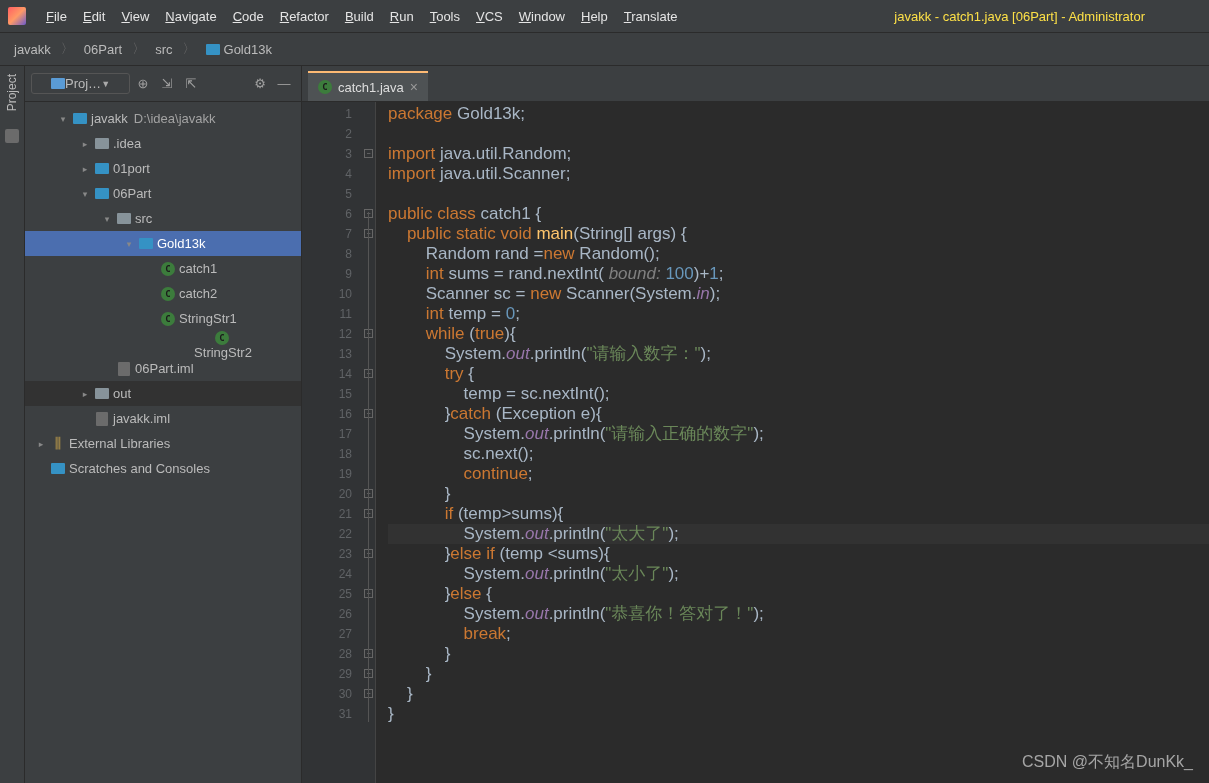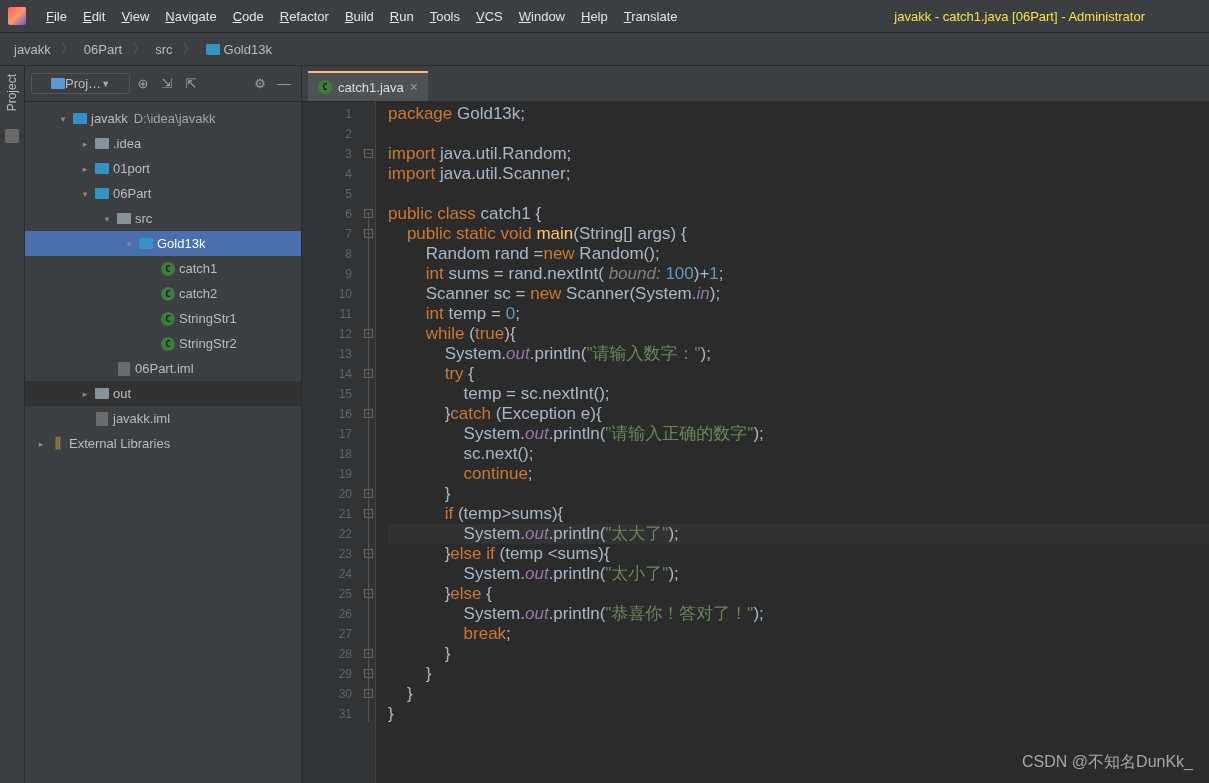--- a/index.html
+++ b/index.html
@@ -183,21 +183,21 @@
           </span>
           <span class="lbl">catch2</span>
         </div>
         <div class="trow" style="padding-left: 118px;">
           <span class="arrow"></span>
           <span class="ic">
             <span class="class-icon"></span>
           </span>
           <span class="lbl">StringStr1</span>
         </div>
-        <div class="trow" style="padding-left: 118px;">
+        <div class="trow" style="padding-left: 118px; flex-direction: column;">
           <span class="arrow"></span>
           <span class="ic">
             <span class="class-icon"></span>
           </span>
           <span class="lbl">StringStr2</span>
         </div>
         <div class="trow" style="padding-left: 74px;">
           <span class="arrow"></span>
           <span class="ic">
             <span class="file-icon"></span>
@@ -217,20 +217,27 @@
             <span class="file-icon"></span>
           </span>
           <span class="lbl">javakk.iml</span>
         </div>
         <div class="trow" style="padding-left: 8px;">
           <span class="arrow">▸</span>
           <span class="ic">
             <span class="lib-icon">⫼</span>
           </span>
           <span class="lbl">External Libraries</span>
+        </div>
+        <div class="trow" style="padding-left: 8px;">
+          <span class="arrow"></span>
+          <span class="ic">
+            <span class="fold-icon" style="background: rgb(53, 146, 196);"></span>
+          </span>
+          <span class="lbl">Scratches and Consoles</span>
         </div>
       </div>
   </div>
 
   <div class="editor">
     <div class="tabs">
       <div class="tab">
         <span class="class-icon"></span>
         <span>catch1.java</span>
         <span class="cls">×</span>

